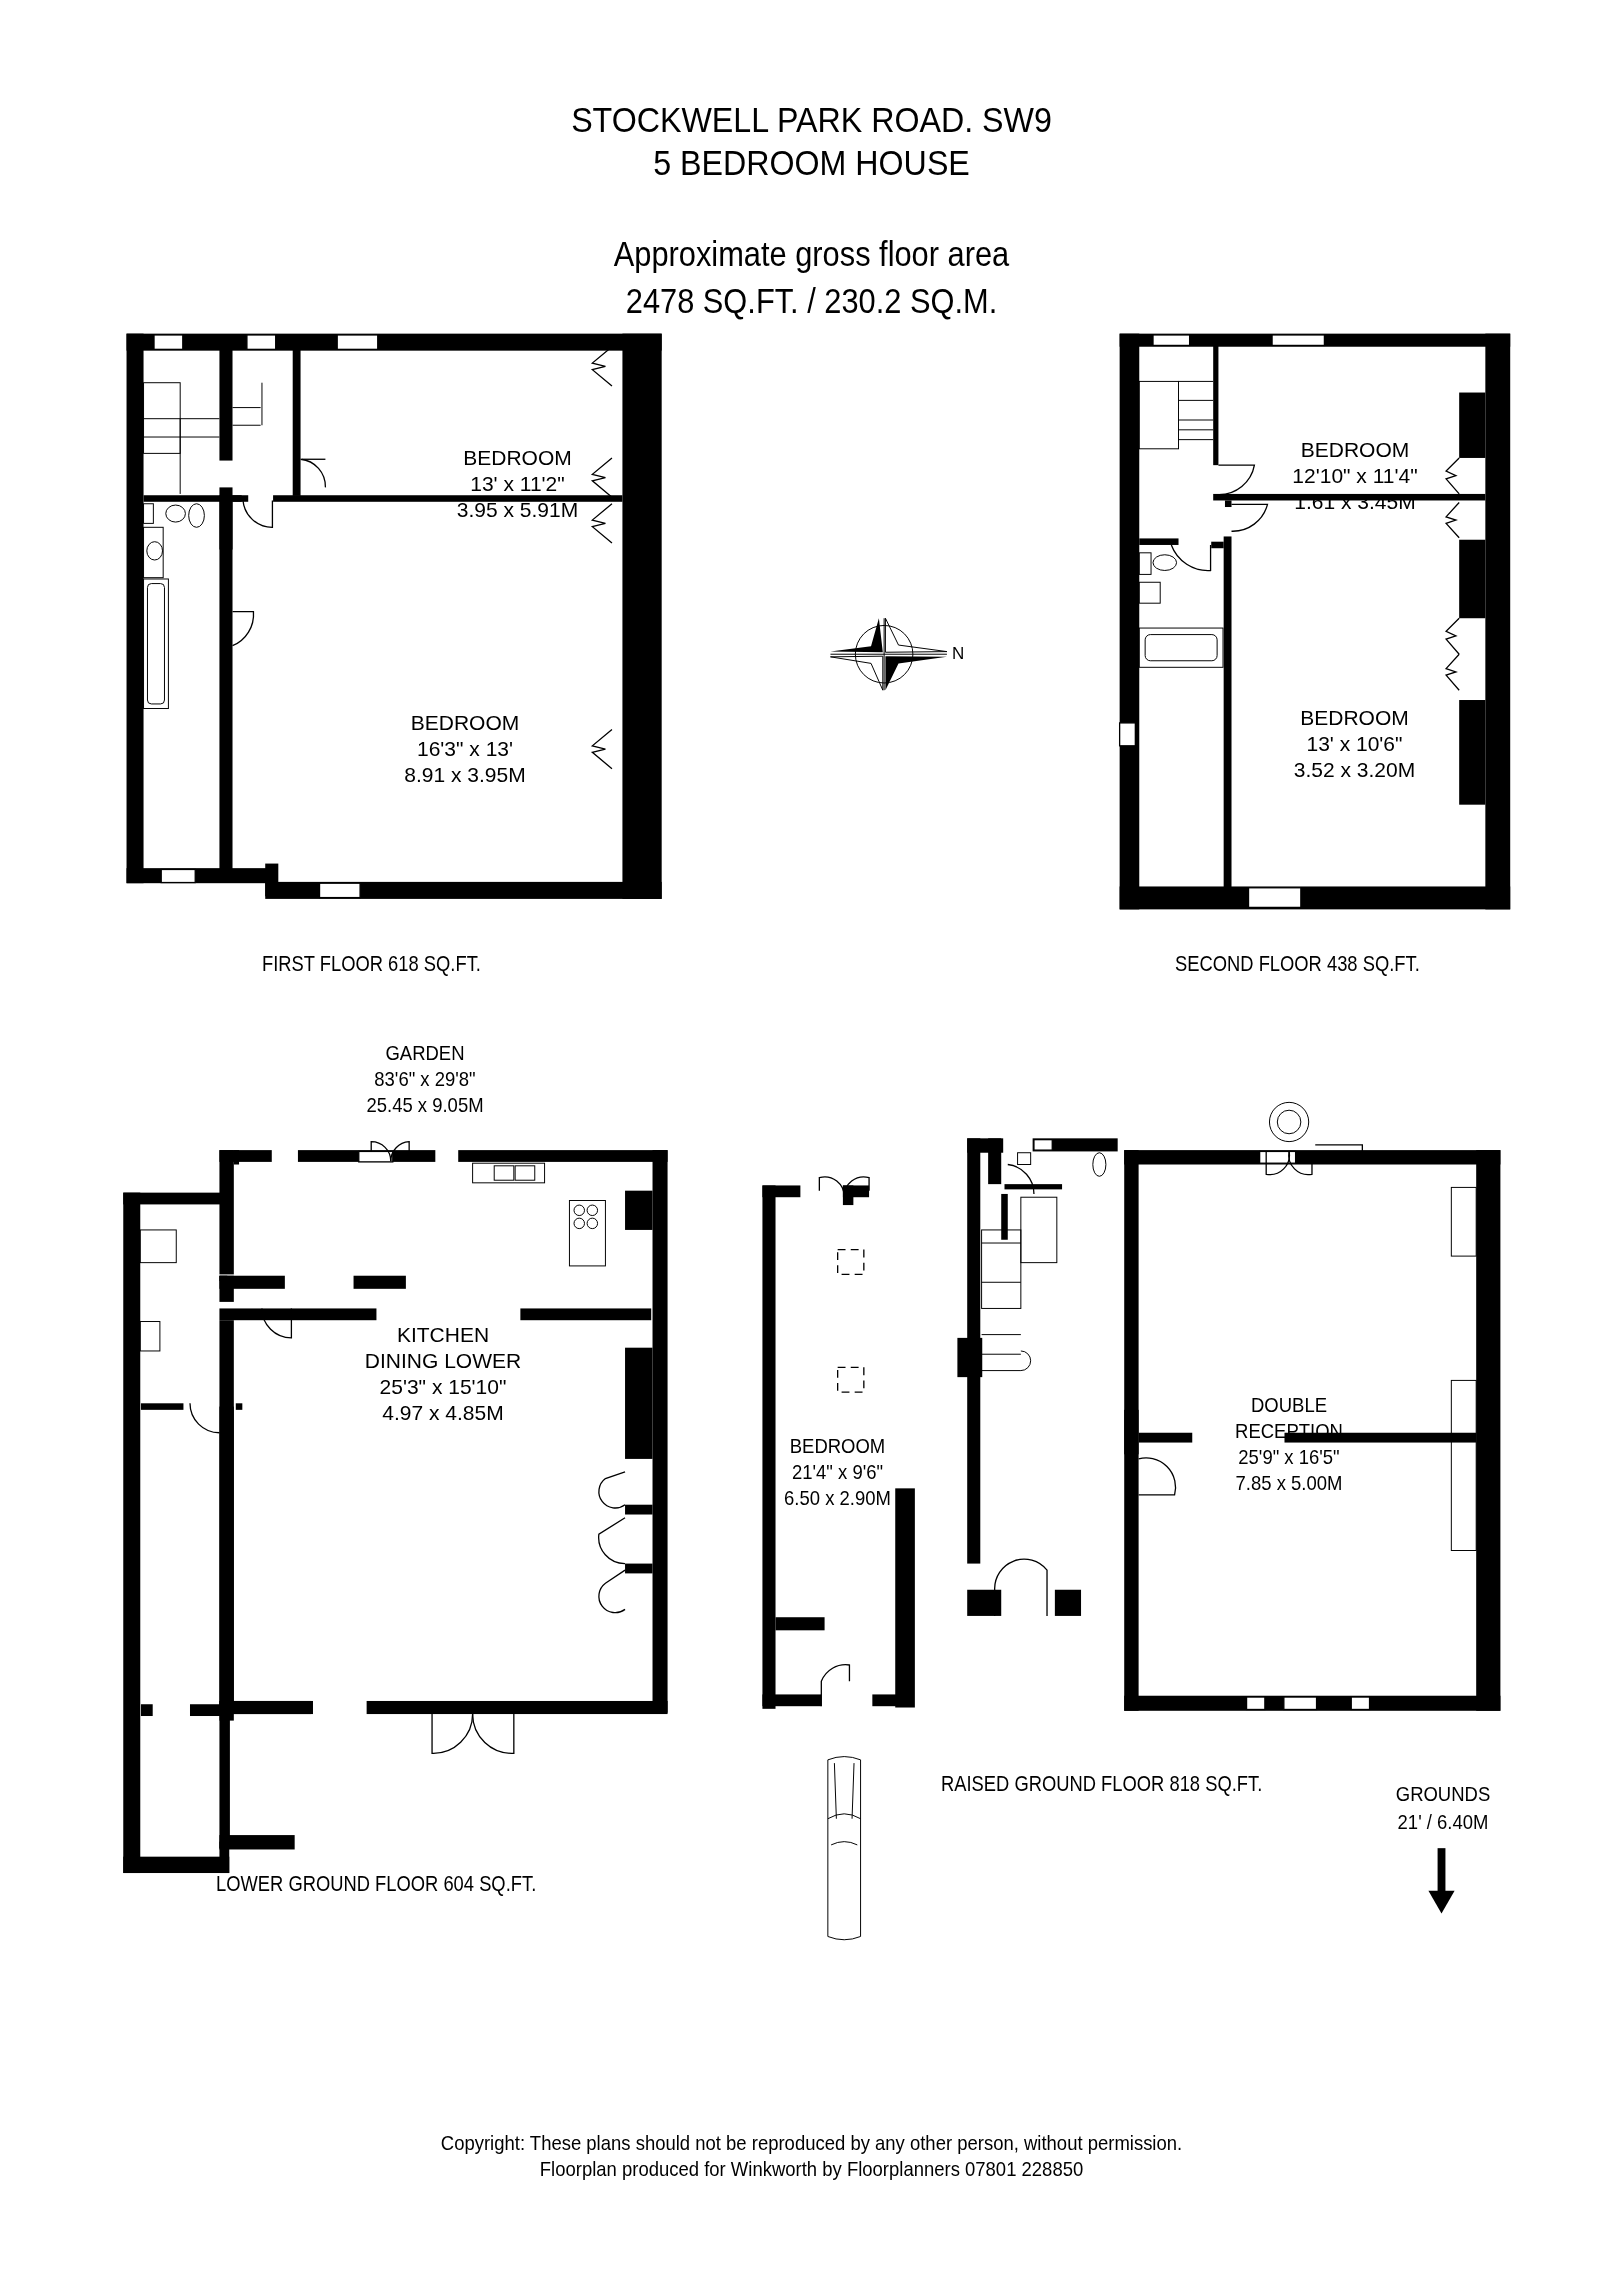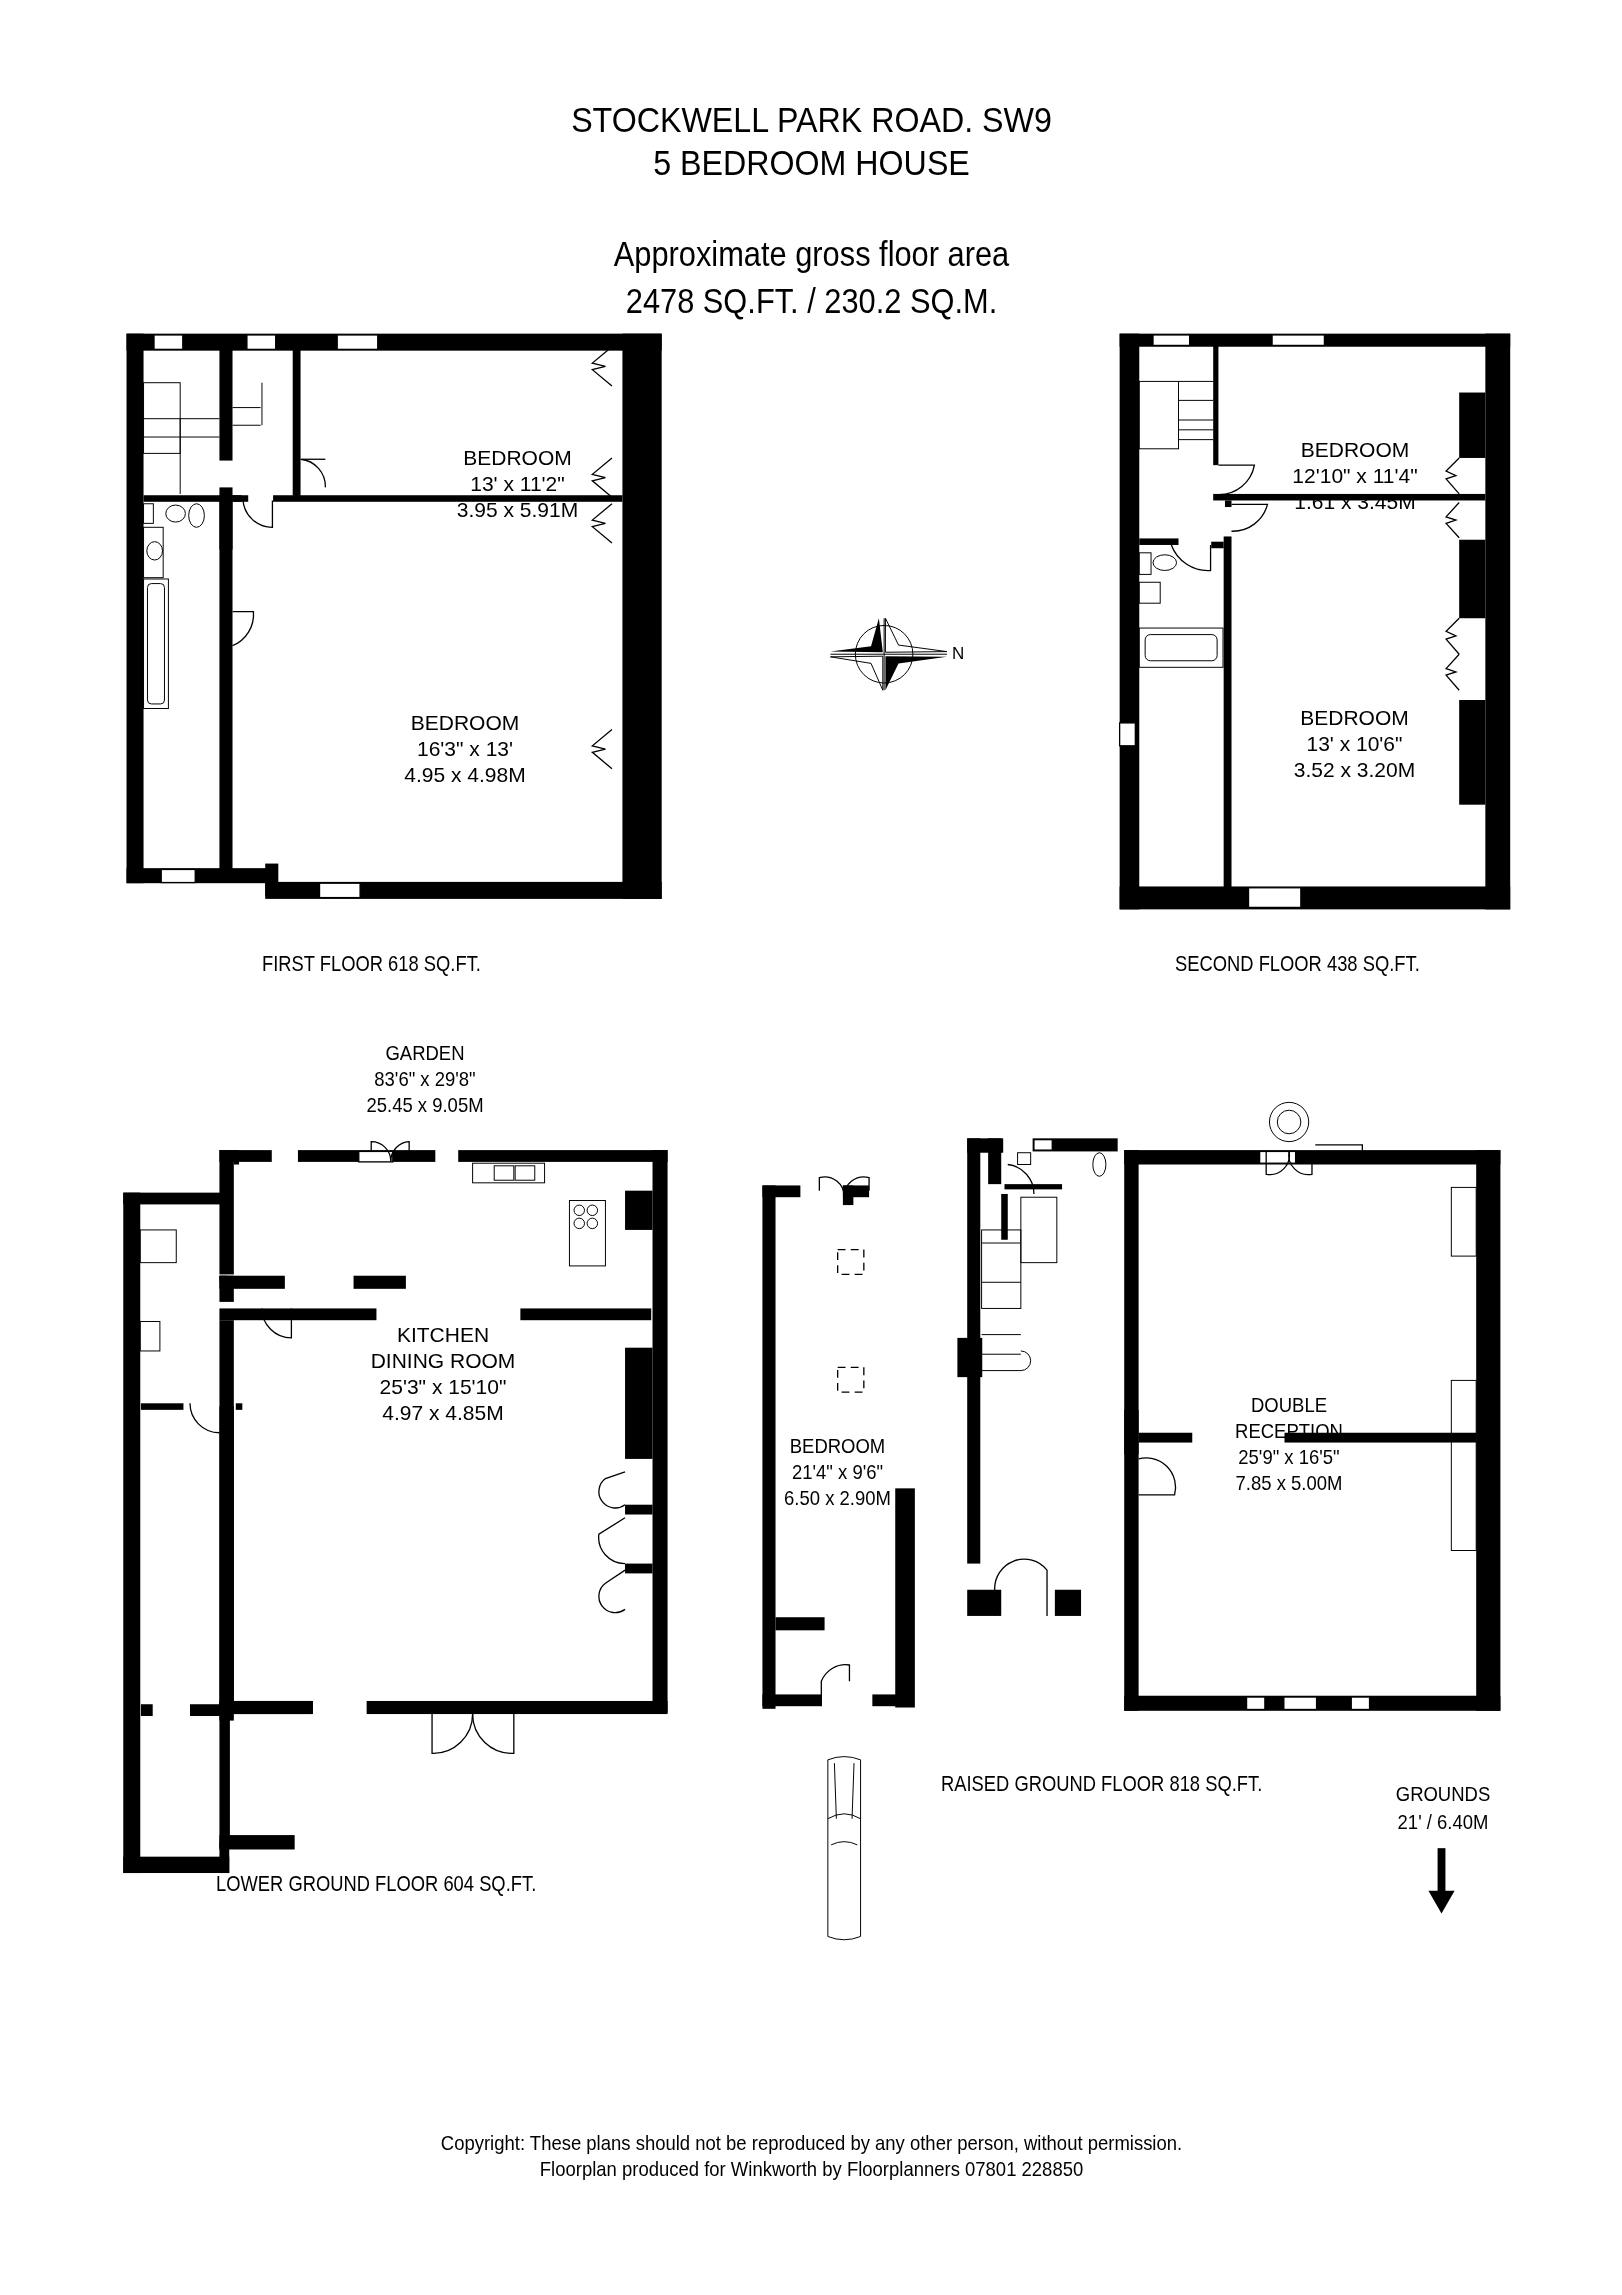--- a/index.html
+++ b/index.html
@@ -281,21 +281,21 @@
 </svg>
 
 <div class="abs room" style="left:452px; top:445px; width:131px;">
   <div>BEDROOM</div>
   <div>13' x 11'2"</div>
   <div>3.95 x 5.91M</div>
 </div>
 <div class="abs room" style="left:393px; top:710px; width:144px;">
   <div>BEDROOM</div>
   <div>16'3" x 13'</div>
-  <div>4.95 x 4.98M</div>
+  <div>8.91 x 3.95M</div>
 </div>
 <div class="abs floor-label" style="left:262px; top:951px;">FIRST FLOOR 618 SQ.FT.</div>
 
 <div class="abs room" style="left:1283px; top:437px; width:144px;">
   <div>BEDROOM</div>
   <div>12'10" x 11'4"</div>
   <div>1.61 x 3.45M</div>
 </div>
 <div class="abs room" style="left:1289px; top:705px; width:131px;">
   <div>BEDROOM</div>
@@ -306,21 +306,21 @@
 
 <div class="abs" style="left:952px; top:644px; font-size:17px;">N</div>
 
 <div class="abs room cond" style="left:340px; top:1040px; width:170px;">
   <div>GARDEN</div>
   <div>83'6" x 29'8"</div>
   <div>25.45 x 9.05M</div>
 </div>
 <div class="abs room" style="left:361px; top:1322px; width:164px;">
   <div>KITCHEN</div>
-  <div>DINING ROOM</div>
+  <div>DINING LOWER</div>
   <div>25'3" x 15'10"</div>
   <div>4.97 x 4.85M</div>
 </div>
 <div class="abs floor-label" style="left:216px; top:1871px;">LOWER GROUND FLOOR 604 SQ.FT.</div>
 
 <div class="abs room cond" style="left:772px; top:1433px; width:131px;">
   <div>BEDROOM</div>
   <div>21'4" x 9'6"</div>
   <div>6.50 x 2.90M</div>
 </div>

